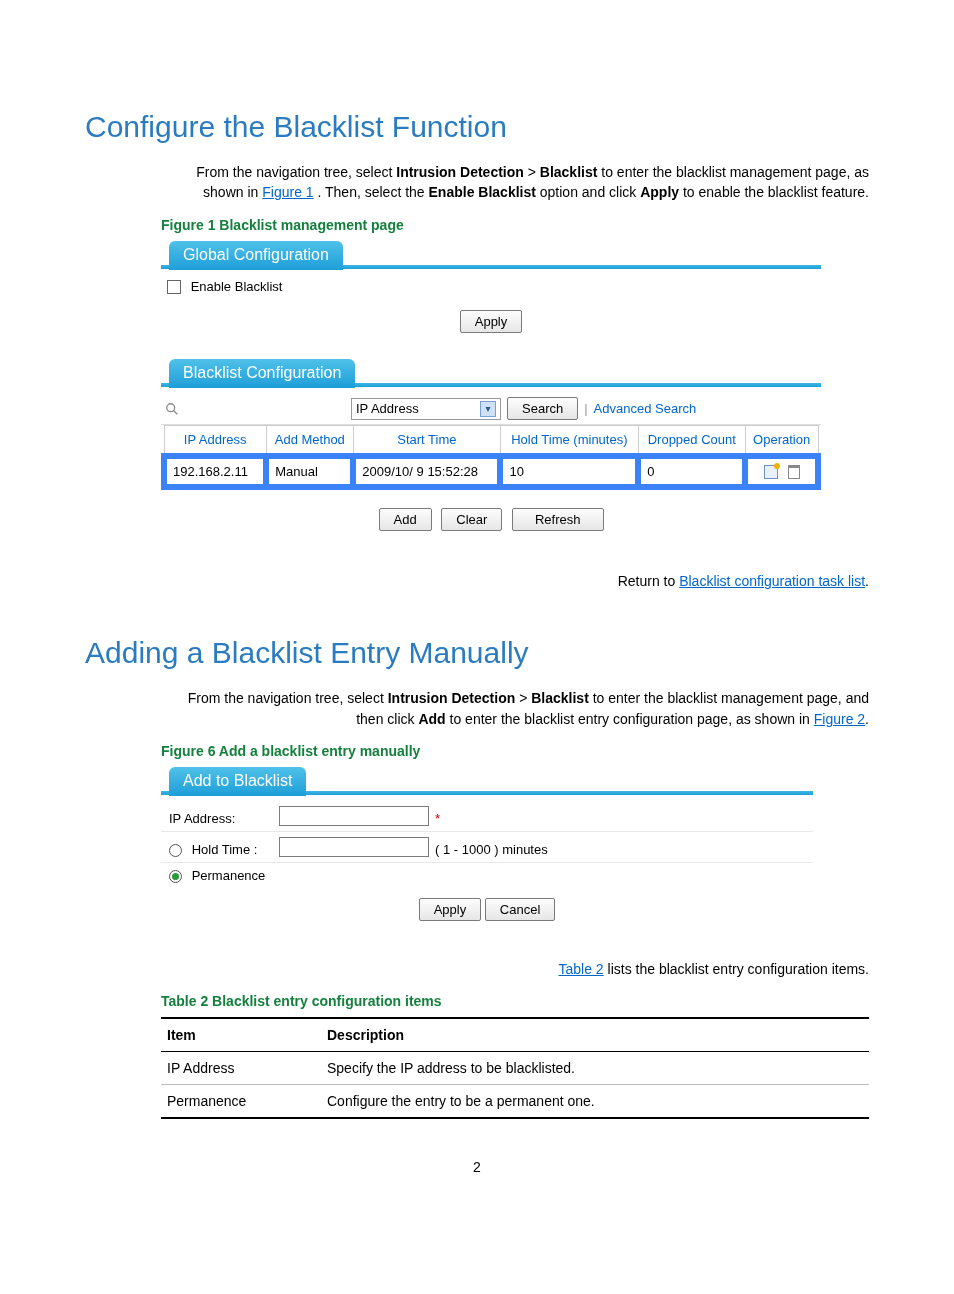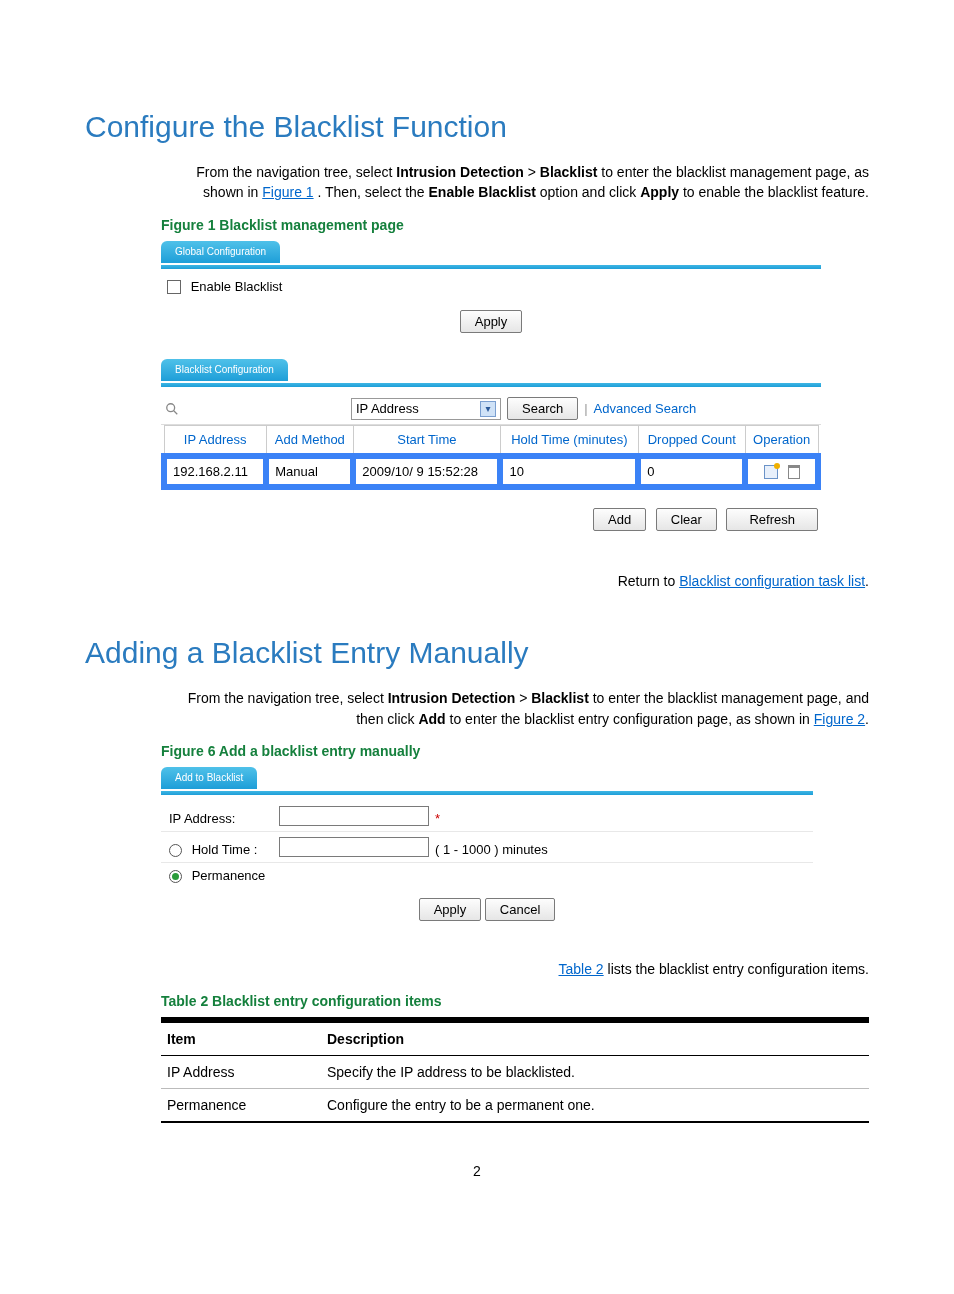--- a/index.html
+++ b/index.html
@@ -40,26 +40,26 @@
     margin: 14px 0 8px 76px;
   }
   
   .fig {
     margin-left: 76px;
     width: 660px;
     font-size: 13px;
   }
   .bar-wrap { position: relative; height: 28px; margin-bottom: 6px; }
   .bar-tab {
-    position: absolute; left: 0; top: 0;
+    position: absolute; left: 8px; top: 0;
     background: linear-gradient(#4fc1e9,#1e9ed8);
     color: #fff;
     padding: 5px 14px 6px 14px;
     border-top-left-radius: 6px; border-top-right-radius: 6px;
-    font-size: 10px;
+    font-size: 16px;
     z-index: 2;
   }
   .bar-line {
     position: absolute; left: 0; right: 0; bottom: 0;
     height: 4px;
     background: linear-gradient(#3eb6e4,#1e9ed8);
   }
   .chk-row { padding: 4px 0 10px 6px; }
   .chk { width: 14px; height: 14px; border:1px solid #666; display:inline-block; vertical-align:middle; background:#fff; margin-right:6px;}
   .btn {
@@ -89,21 +89,21 @@
     color:#0066cc; font-weight:normal;
     border:1px solid #ccc; padding:6px 4px; background:#fff;
     text-align:center;
   }
   .tbl td { border:6px solid #3b82f6; padding:5px 6px; text-align:left; }
   .tbl td.c, .tbl th.c { text-align:center; }
   .op-icons { display:flex; gap:10px; justify-content:center; align-items:center;}
   .ico-edit { width:14px;height:14px; background:#e8f0fb; border:1px solid #6b93c8; position:relative;}
   .ico-edit::after{content:"";position:absolute;right:-3px;top:-3px;width:6px;height:6px;background:#f0b000;border-radius:50%;}
   .ico-del { width:12px;height:14px; border:1px solid #888; border-top:3px solid #888; background:#fff;}
-  .btns-row { text-align:right; padding-top:18px;}
+  .btns-row { text-align:center; padding-top:18px;}
   .btns-row .btn { margin:0 3px; }
 
   
   .fig2-row { display:flex; align-items:flex-end; padding:5px 8px; border-bottom:1px solid #e8e8e8;}
   .fig2-lbl { width:110px; }
   .fig2-input { border:1px solid #7a7a7a; background:#fff; height:20px; width:150px;}
   .star { color:#c00; margin-left:6px;}
   .fig2-note { margin-left:6px; }
   .radio {
     width:13px;height:13px;border:1px solid #555;border-radius:50%;
@@ -116,21 +116,21 @@
   
   .doc-table {
     margin-left:76px;
     width: calc(100% - 76px);
     border-collapse: collapse;
     font-size:14px;
     margin-top:6px;
   }
   .doc-table th {
     text-align:left; padding:8px 6px;
-    border-top:6px solid #000000; border-bottom:1px solid #000;
+    border-top:2px solid #000000; border-bottom:1px solid #000;
     font-weight:bold;
   }
   .doc-table td { padding:8px 6px; border-bottom:1px solid #bbb; }
   .doc-table tr:last-child td { border-bottom:2px solid #000; }
   .doc-table th:first-child, .doc-table td:first-child { width:160px; }
 
   .page-no { text-align:center; margin-top:40px; font-size:14px;}
   .sep-v { color:#999; }
 </style>
 </head>

